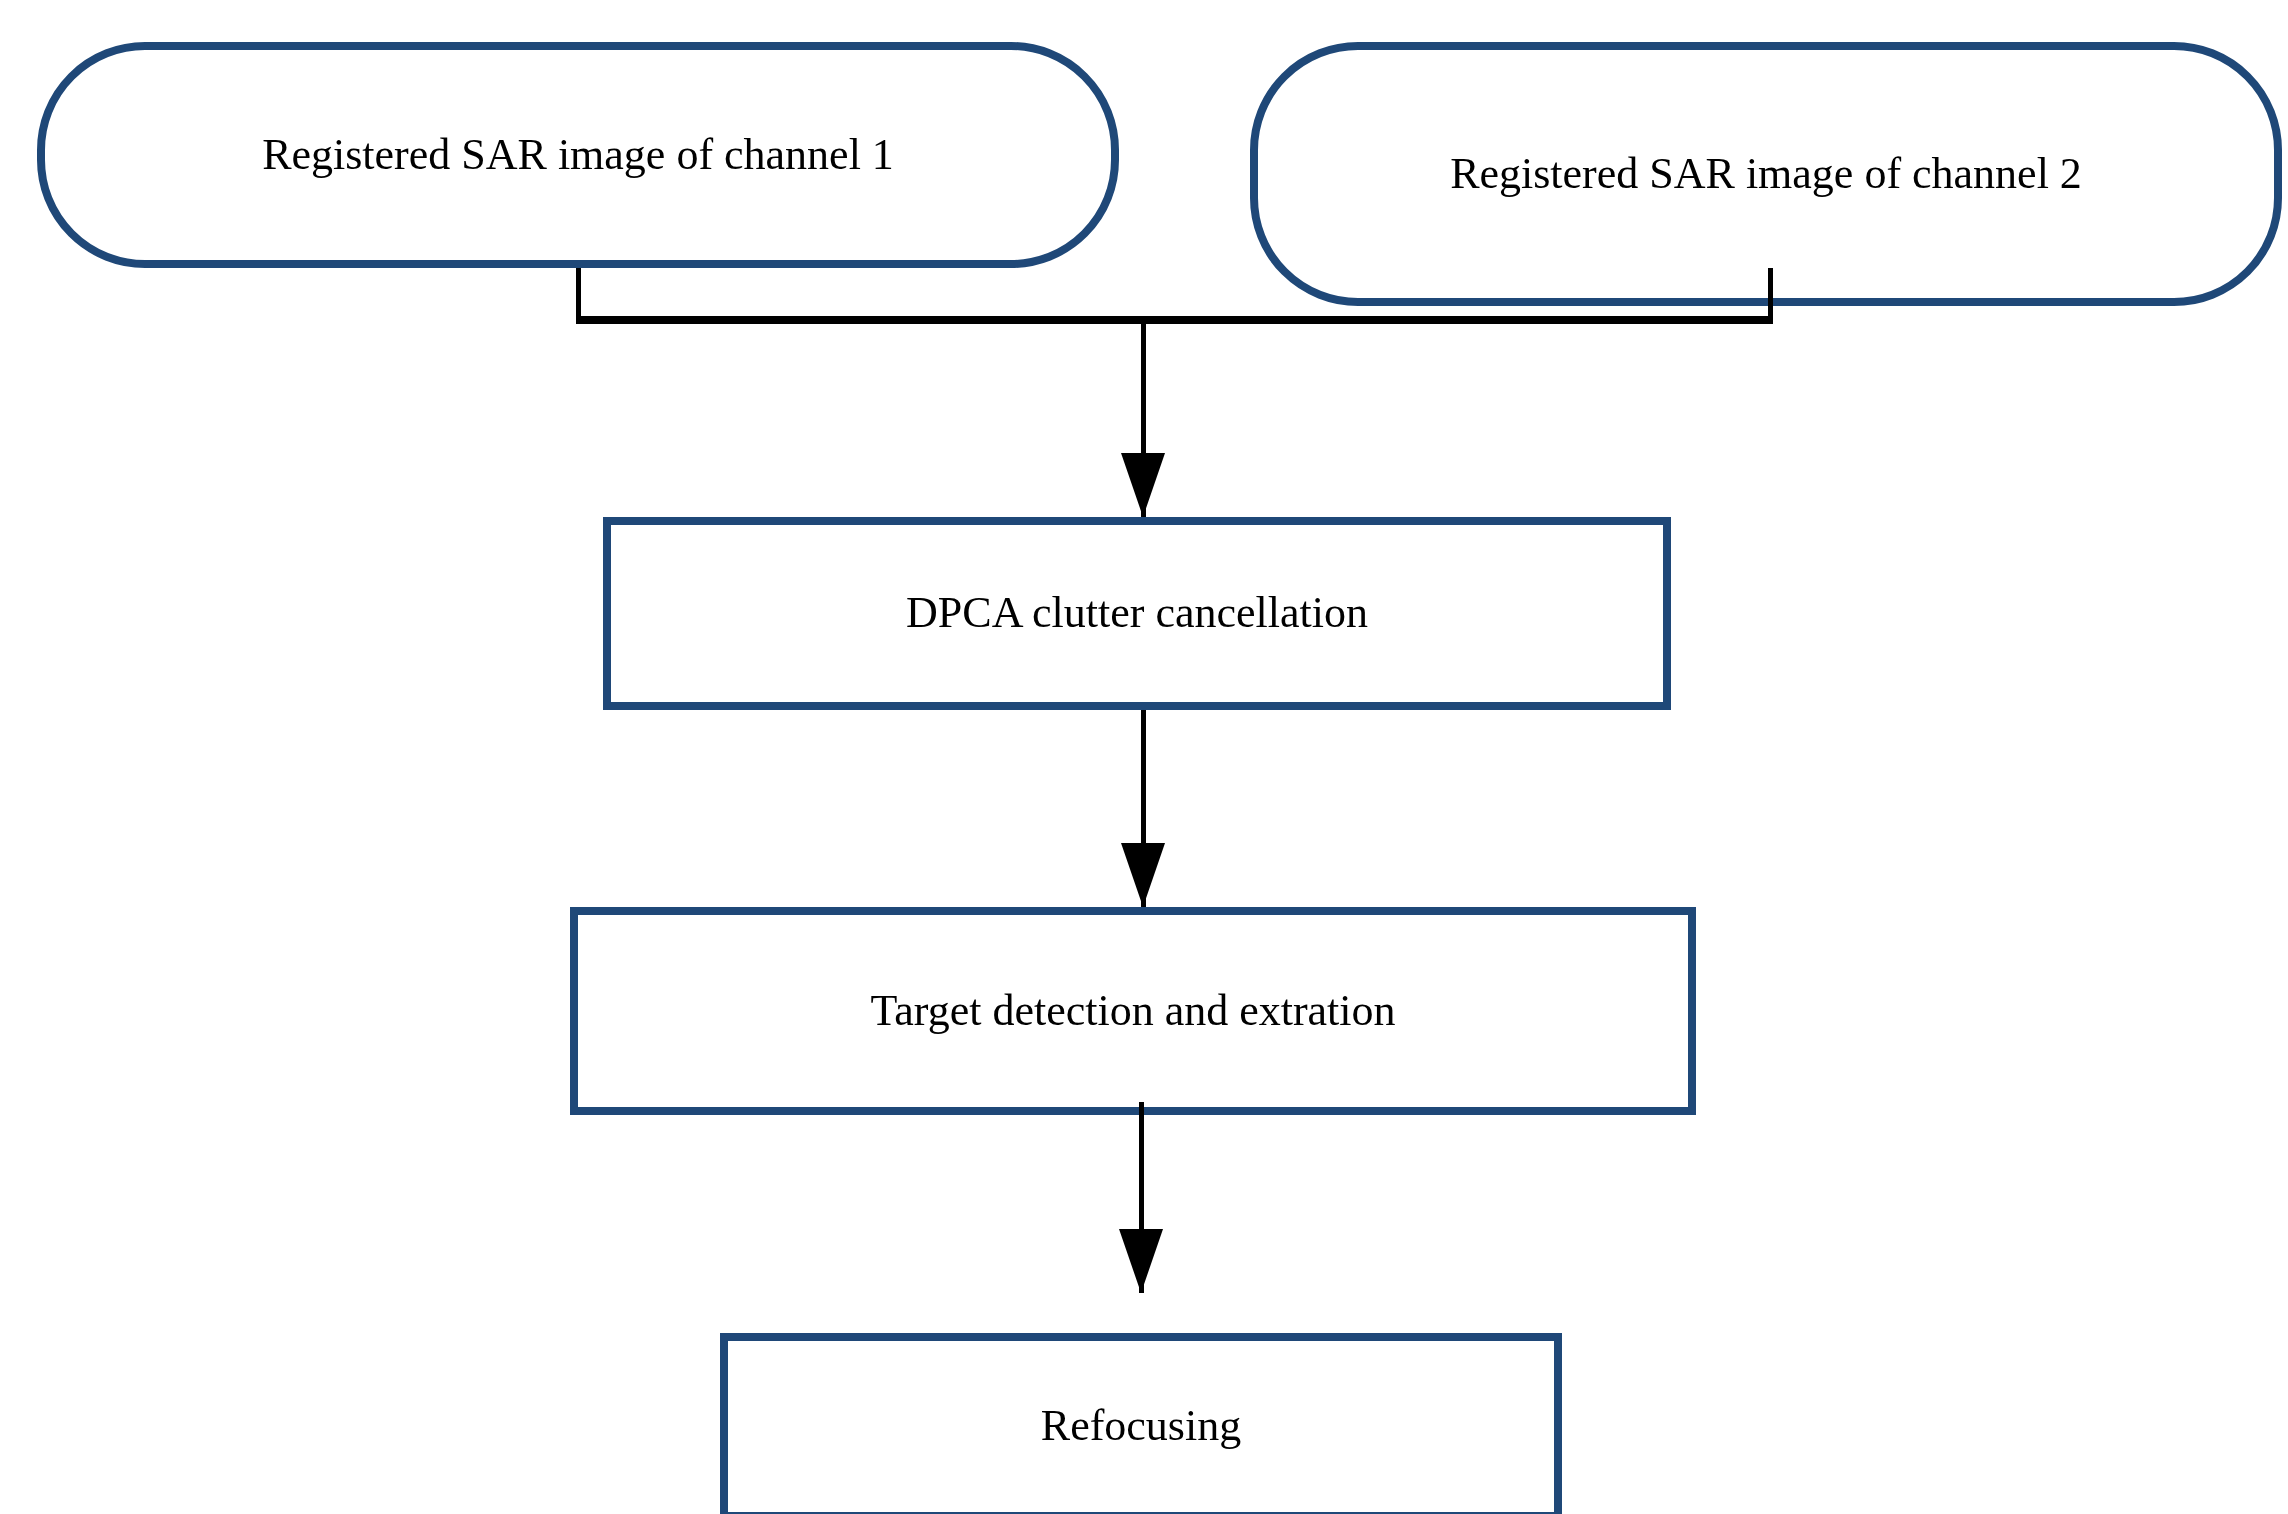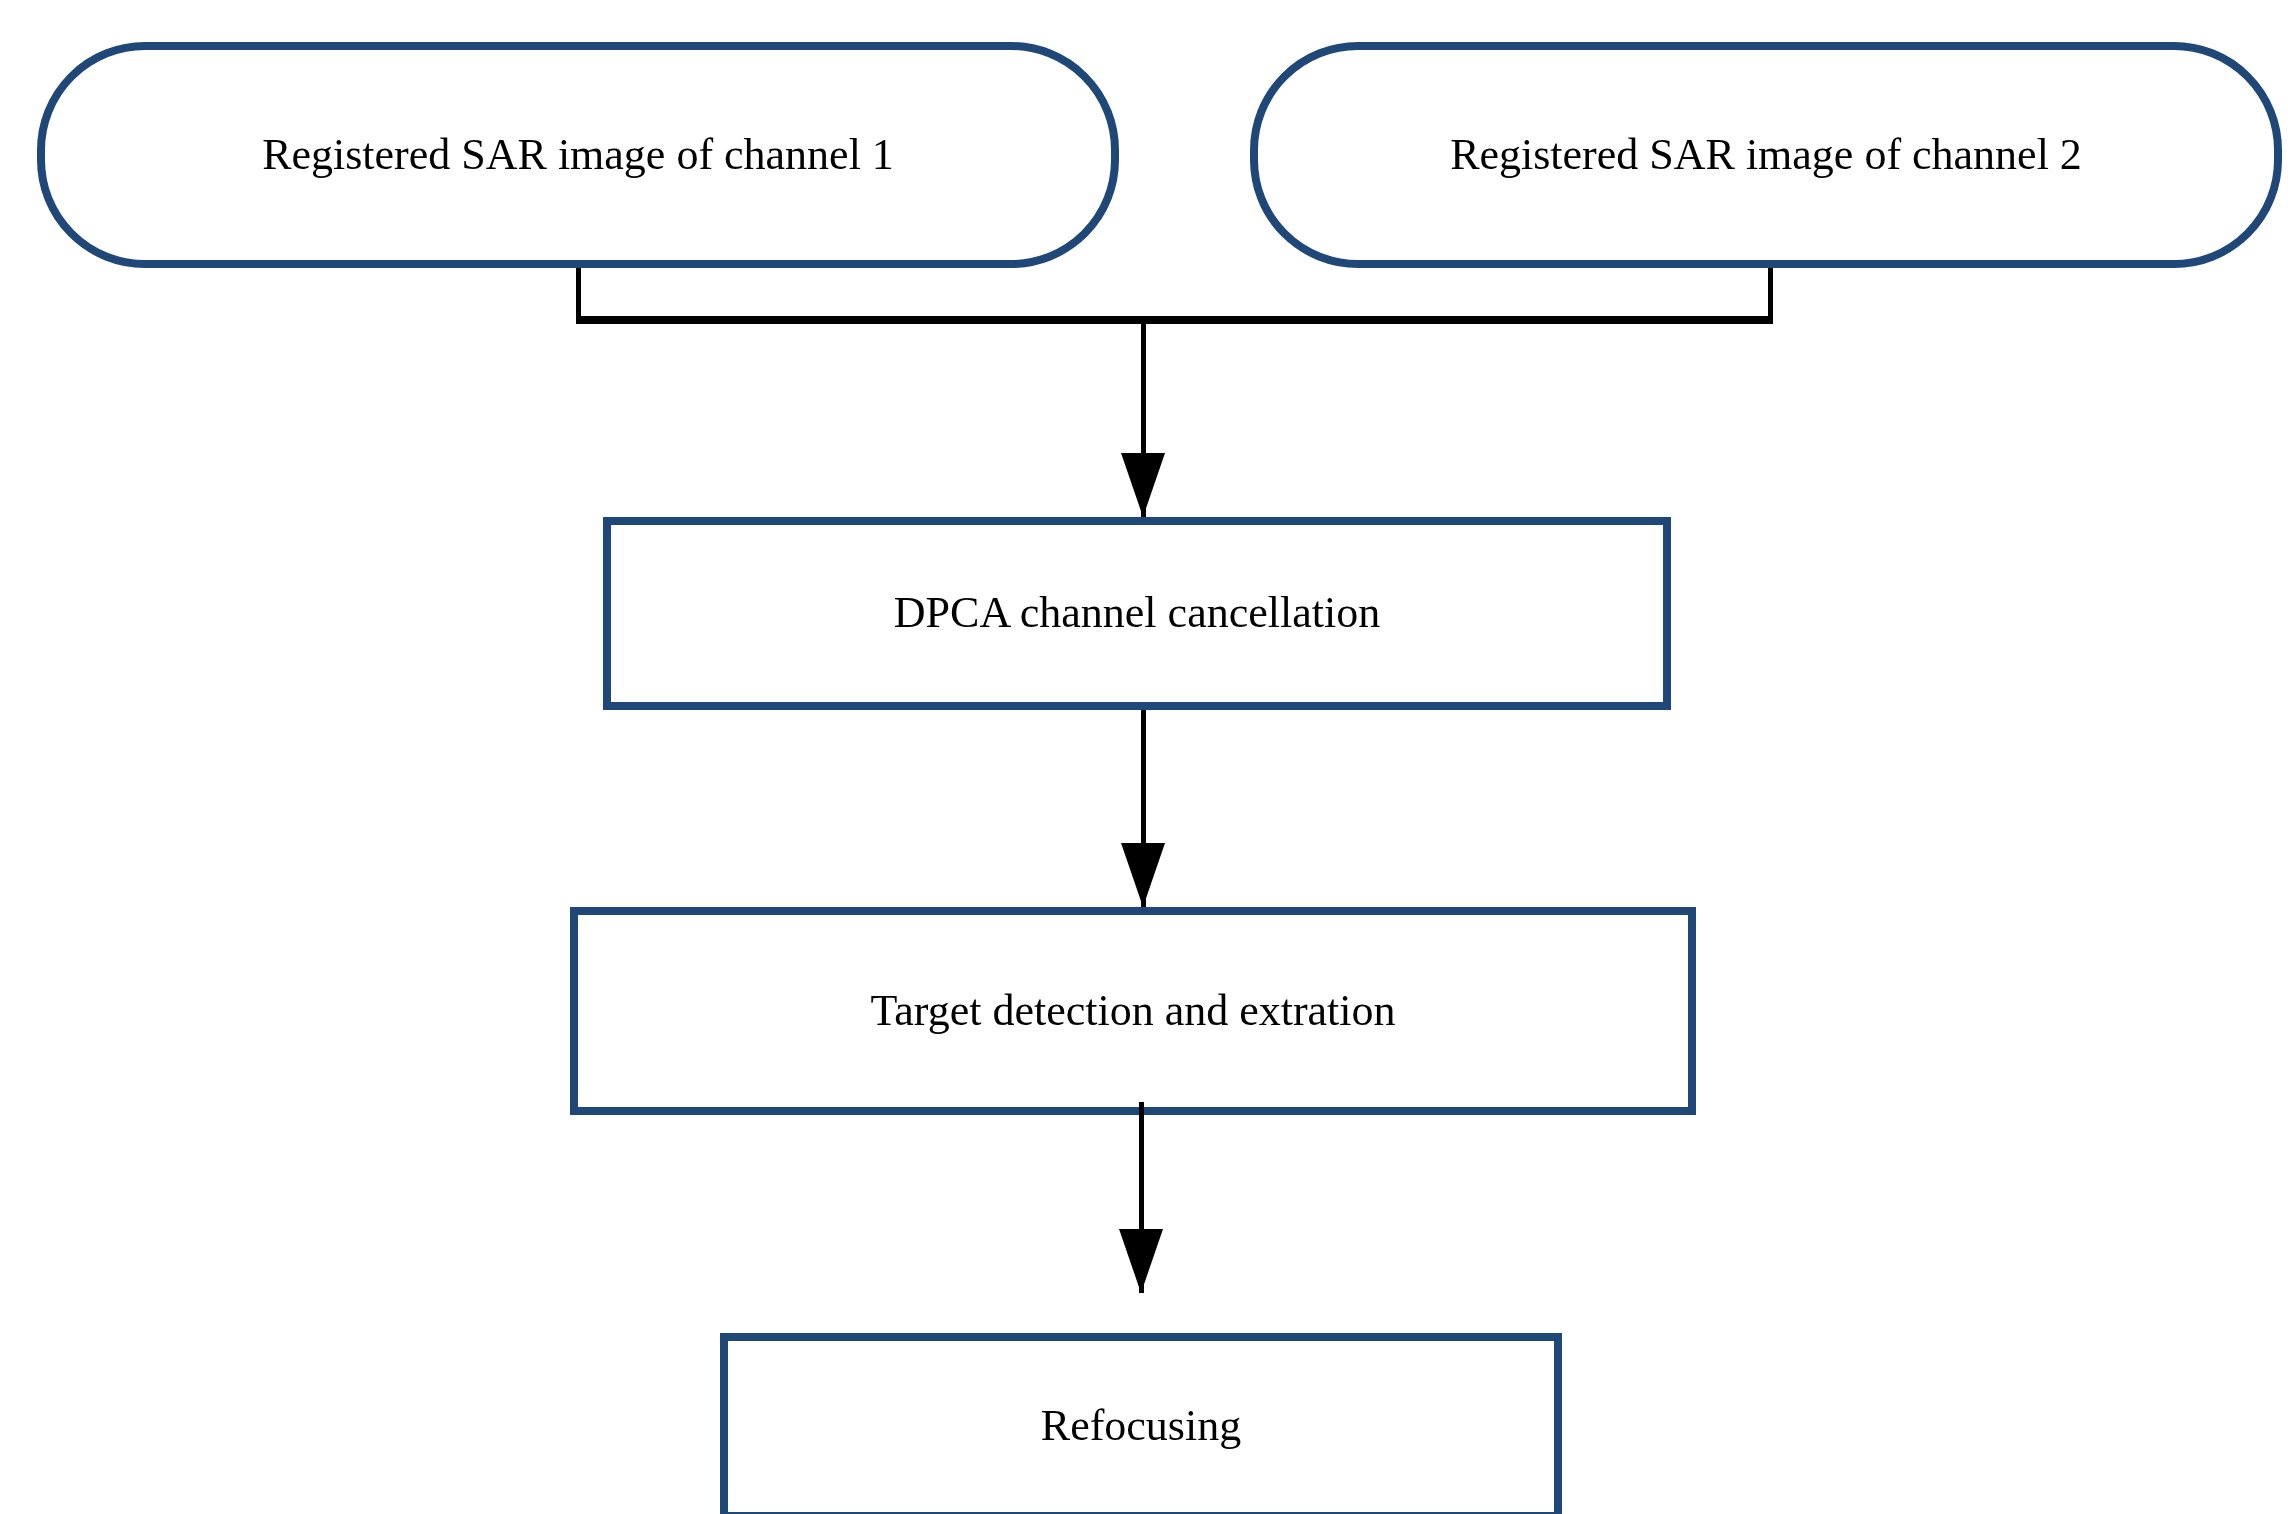--- a/index.html
+++ b/index.html
@@ -29,21 +29,21 @@
     font-size: 44px;
     color: #000000;
     line-height: 1.1;
     white-space: nowrap;
   }
   .rounded {
     border-radius: 108px;
   }
   
   #node-channel1 { left: 37px;   top: 42px;   width: 1082px; height: 226px; }
-  #node-channel2 { left: 1250px; top: 42px;   width: 1032px; height: 226px; }
+  #node-channel2 { left: 1250px; top: 42px;   width: 1032px; height: 264px; }
   #node-dpca     { left: 603px;  top: 517px;  width: 1068px; height: 193px; }
   #node-detect   { left: 570px;  top: 907px;  width: 1126px; height: 208px; }
   #node-refocus  { left: 720px;  top: 1333px; width: 842px;  height: 187px; }
 
   
   .conn {
     position: absolute;
     background: #000000;
   }
   #conn-stem-left   { left: 576px;  top: 268px; width: 5px;    height: 55px; }
@@ -79,21 +79,21 @@
     <span class="node-label">Registered SAR image of channel 2</span>
   </div>
 
   <div class="conn" id="conn-stem-left"></div>
   <div class="conn" id="conn-stem-right"></div>
   <div class="conn" id="conn-merge-bar"></div>
   <div class="conn" id="conn-merge-drop"></div>
   <div class="arrowhead" id="arrow-into-dpca"></div>
 
   <div class="node" id="node-dpca">
-    <span class="node-label">DPCA channel cancellation</span>
+    <span class="node-label">DPCA clutter cancellation</span>
   </div>
 
   <div class="conn" id="conn-dpca-detect"></div>
   <div class="arrowhead" id="arrow-into-detect"></div>
 
   <div class="node" id="node-detect">
     <span class="node-label">Target detection and extration</span>
   </div>
 
   <div class="conn" id="conn-detect-refocus"></div>

